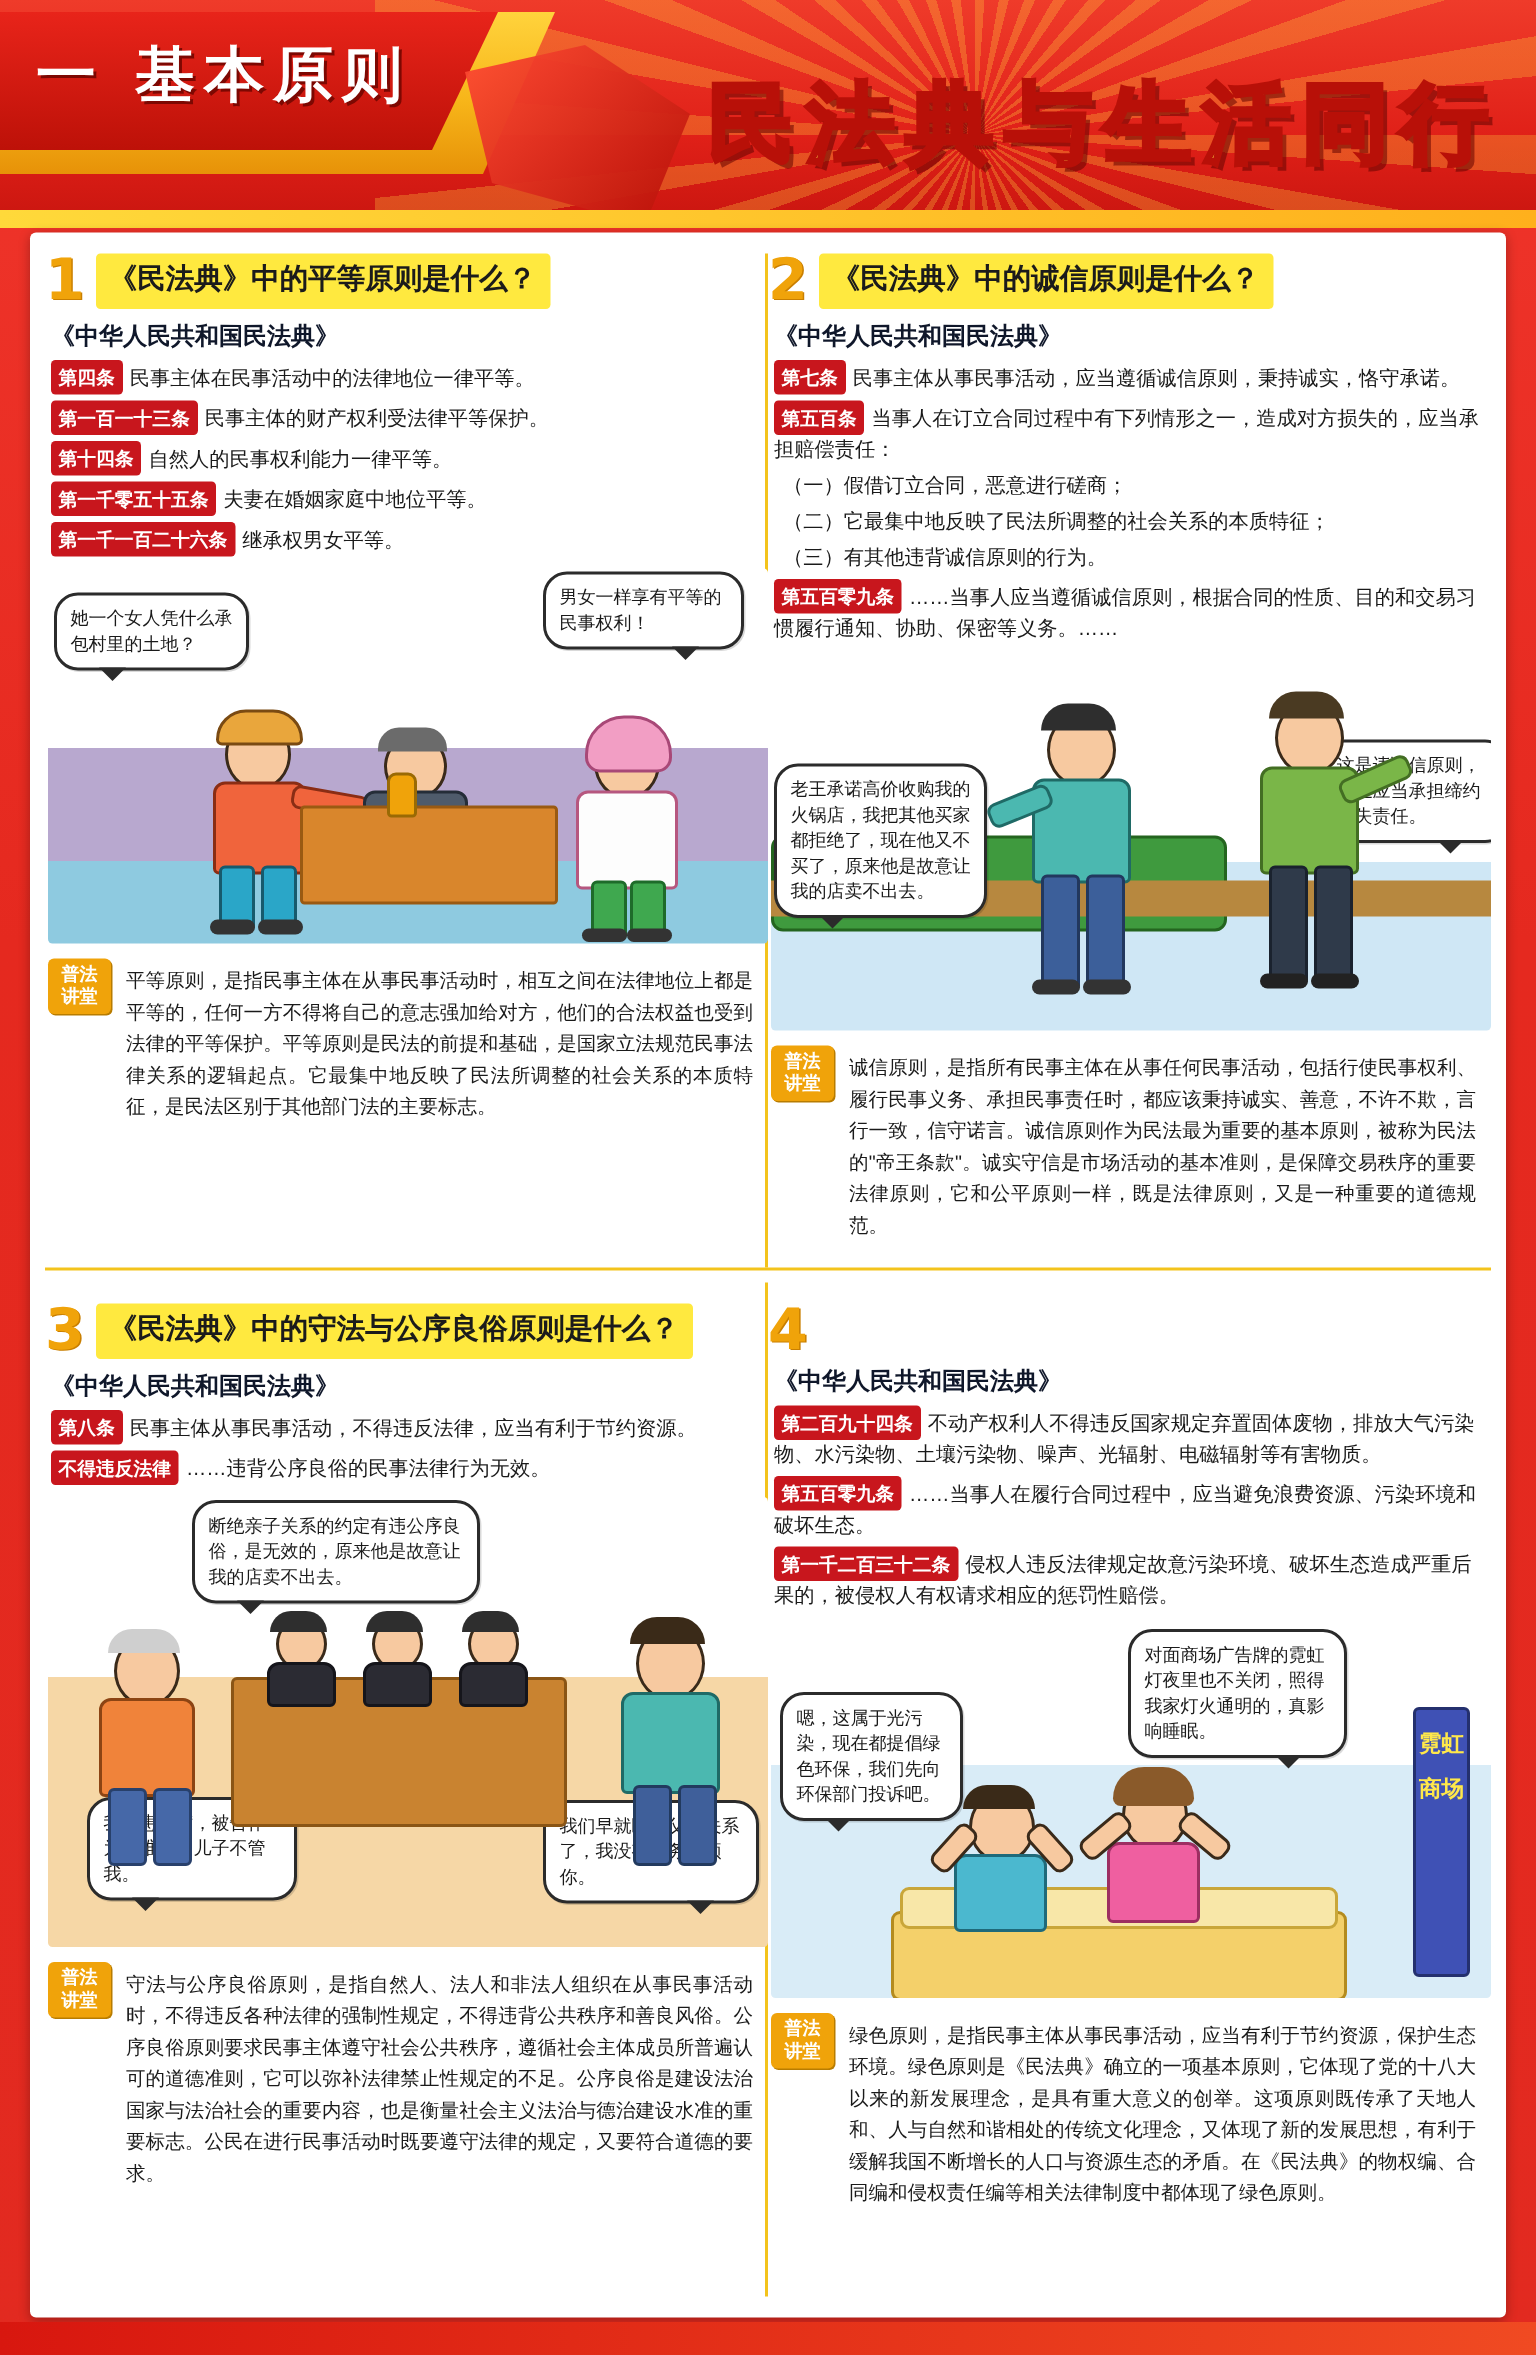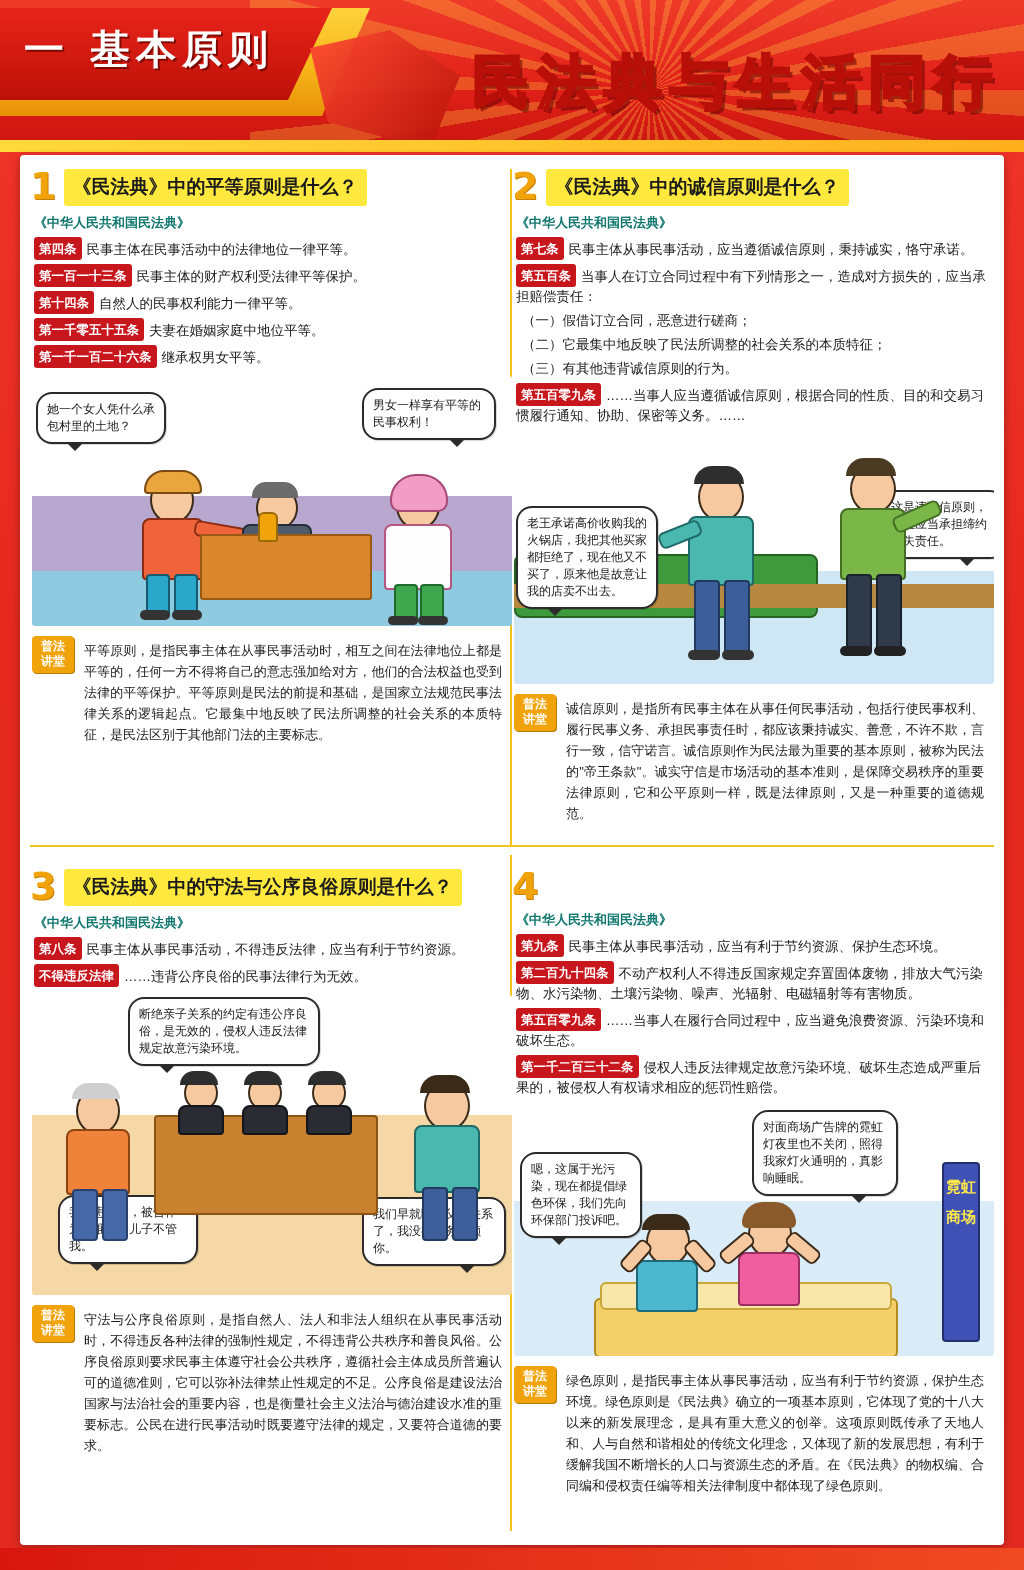--- a/index.html
+++ b/index.html
@@ -78,21 +78,21 @@
   .q-num{
     font-size:38px;font-weight:bold;color:#f0a30a;line-height:34px;
     margin-right:8px;text-shadow:1px 1px 0 #c97f00;
     font-family:"DejaVu Sans",sans-serif;
   }
   .q-text{
     background:#ffe93f;padding:5px 10px 6px 8px;border-radius:3px;
     font-size:19px;font-weight:bold;color:#1b1b1b;line-height:26px;
   }
   .law-title{
-    font-size:13px;font-weight:bold;color:#0f766e;margin:8px 0 5px 4px;
+    font-size:16px;font-weight:bold;color:#0f172a;margin:8px 0 5px 4px;
   }
   .clause{margin:0 0 4px 4px;font-size:13.5px;line-height:20px;color:#1a1a1a;}
   .tag{
     display:inline-block;background:#c8161d;color:#fff;font-size:12.5px;
     font-weight:bold;padding:1.5px 5px;border-radius:3px;margin-right:5px;
     vertical-align:1px;
   }
   .clause-cont{margin:0 0 4px 10px;font-size:13.5px;line-height:20px;color:#1a1a1a;}
   
   .scene{position:relative;margin:8px 0 0 2px;border-radius:3px;overflow:hidden;}
@@ -180,21 +180,21 @@
       </div>
       <div class="clause">
         <span class="tag">第一千零五十五条</span><span>夫妻在婚姻家庭中地位平等。</span>
       </div>
       <div class="clause">
         <span class="tag">第一千一百二十六条</span><span>继承权男女平等。</span>
       </div>
 
       <div class="scene scene1">
         <div class="bubble" style="left:4px;top:16px;width:108px;">她一个女人凭什么承包村里的土地？</div>
-        <div class="bubble down-right" style="left:330px;top:12px;width:112px;">男女一样享有平等的民事权利！</div>
+        <div class="bubble down-right" style="left:330px;top:2px;width:112px;">男女一样享有平等的民事权利！</div>
 
         <div class="fig" style="left:92px;top:92px;width:120px;height:150px;">
           <div class="head" style="left:26px;top:8px;width:40px;height:44px;background:#f7c9a0;border:2px solid #3a2a1a;"></div>
           <div style="position:absolute;left:20px;top:2px;width:54px;height:20px;background:#e9a63c;border:2px solid #7a4a12;border-radius:20px 20px 4px 4px;"></div>
           <div class="body-sh" style="left:18px;top:50px;width:58px;height:58px;background:#f0643c;border:2px solid #8a2d14;"></div>
           <div class="arm" style="left:70px;top:56px;width:48px;height:12px;background:#f0643c;border:2px solid #8a2d14;transform:rotate(10deg);"></div>
           <div class="leg" style="left:22px;top:106px;width:20px;height:40px;background:#2aa6c8;border:2px solid #175a6d;"></div>
           <div class="leg" style="left:50px;top:106px;width:20px;height:40px;background:#2aa6c8;border:2px solid #175a6d;"></div>
           <div class="leg" style="left:16px;top:142px;width:30px;height:10px;background:#333;border-radius:6px;"></div>
           <div class="leg" style="left:48px;top:142px;width:30px;height:10px;background:#333;border-radius:6px;"></div>
@@ -290,21 +290,21 @@
       <div class="law-title">《中华人民共和国民法典》</div>
 
       <div class="clause">
         <span class="tag">第八条</span><span>民事主体从事民事活动，不得违反法律，应当有利于节约资源。</span>
       </div>
       <div class="clause">
         <span class="tag">不得违反法律</span><span>……违背公序良俗的民事法律行为无效。</span>
       </div>
 
       <div class="scene scene3">
-        <div class="bubble" style="left:96px;top:2px;width:170px;">断绝亲子关系的约定有违公序良俗，是无效的，侵权人违反法律规定故意污染环境。</div>
+        <div class="bubble" style="left:96px;top:2px;width:170px;">断绝亲子关系的约定有违公序良俗，是无效的，原来他是故意让我的店卖不出去。</div>
         <div class="bubble" style="left:26px;top:200px;width:118px;">我身患重病，被告作为我唯一的儿子不管我。</div>
         <div class="bubble down-right" style="left:330px;top:202px;width:122px;">我们早就断绝父子关系了，我没有义务照顾你。</div>
 
         <div class="fig" style="left:20px;top:86px;width:110px;height:170px;">
           <div class="head" style="left:24px;top:6px;width:40px;height:44px;background:#f7c9a0;border:2px solid #3a2a1a;"></div>
           <div style="position:absolute;left:20px;top:2px;width:48px;height:16px;background:#cfcfcf;border-radius:18px 18px 0 0;"></div>
           <div class="body-sh" style="left:14px;top:48px;width:60px;height:62px;background:#f0833a;border:2px solid #8c4413;"></div>
           <div class="leg" style="left:20px;top:108px;width:22px;height:48px;background:#4668a8;border:2px solid #28406b;"></div>
           <div class="leg" style="left:50px;top:108px;width:22px;height:48px;background:#4668a8;border:2px solid #28406b;"></div>
         </div>
@@ -341,23 +341,20 @@
       </div>
     </div>
 
     <div class="col col-right" style="top:700px;">
       <div class="q-head">
         <div class="q-num">4</div>
       </div>
       <div class="law-title">《中华人民共和国民法典》</div>
 
       <div class="clause">
-        <span class="tag">第九条</span><span>民事主体从事民事活动，应当有利于节约资源、保护生态环境。</span>
-      </div>
-      <div class="clause">
         <span class="tag">第二百九十四条</span><span>不动产权利人不得违反国家规定弃置固体废物，排放大气污染物、水污染物、土壤污染物、噪声、光辐射、电磁辐射等有害物质。</span>
       </div>
       <div class="clause">
         <span class="tag">第五百零九条</span><span>……当事人在履行合同过程中，应当避免浪费资源、污染环境和破坏生态。</span>
       </div>
       <div class="clause">
         <span class="tag">第一千二百三十二条</span><span>侵权人违反法律规定故意污染环境、破坏生态造成严重后果的，被侵权人有权请求相应的惩罚性赔偿。</span>
       </div>
 
       <div class="scene scene4">

